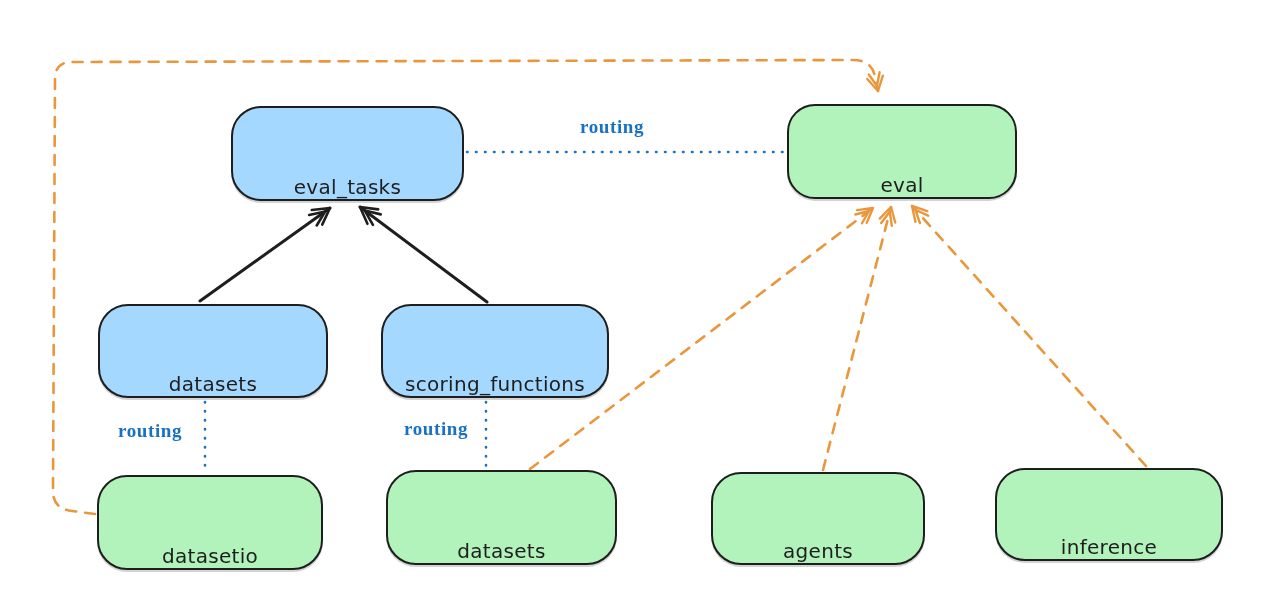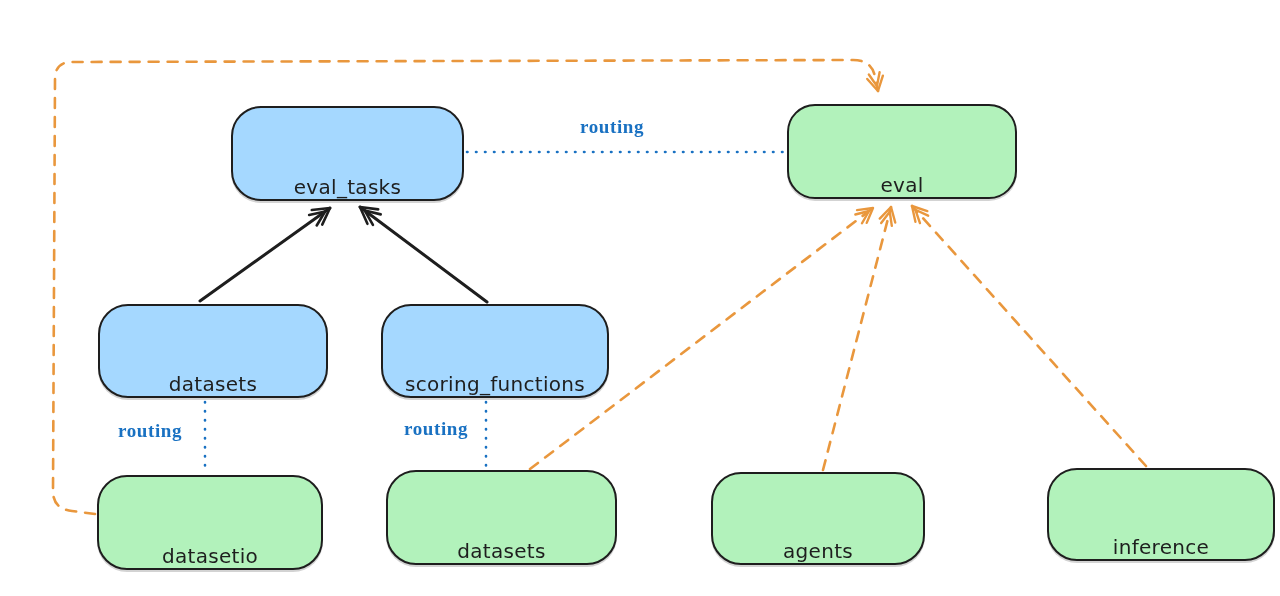--- a/index.html
+++ b/index.html
@@ -32,21 +32,21 @@
   .node.green{background:var(--green-fill,#b2f2bb);}
   .node-label{font-size:20px;color:var(--stroke,#1e1e1e);letter-spacing:0.3px;white-space:nowrap;}
 
   .n-eval-tasks{left:231px;top:106px;width:233px;height:95px;}
   .n-eval{left:787px;top:104px;width:230px;height:95px;border-radius:28px;}
   .n-datasets{left:98px;top:304px;width:230px;height:94px;}
   .n-scoring-functions{left:381px;top:304px;width:228px;height:94px;}
   .n-datasetio{left:97px;top:475px;width:226px;height:95px;}
   .n-scoring{left:386px;top:470px;width:231px;height:95px;}
   .n-agents{left:711px;top:472px;width:214px;height:93px;}
-  .n-inference{left:1047px;top:468px;width:228px;height:93px;}
+  .n-inference{left:995px;top:468px;width:228px;height:93px;}
 
   .edge-label{
     position:absolute;
     font-size:19px;font-weight:700;letter-spacing:0.6px;
     color:var(--routing-blue,#1971c2);white-space:nowrap;font-family:Liberation Serif, serif;
   }
   .routing-top{left:580px;top:116px;}
   .routing-left{left:118px;top:420px;}
   .routing-mid{left:404px;top:418px;}
 </style>

